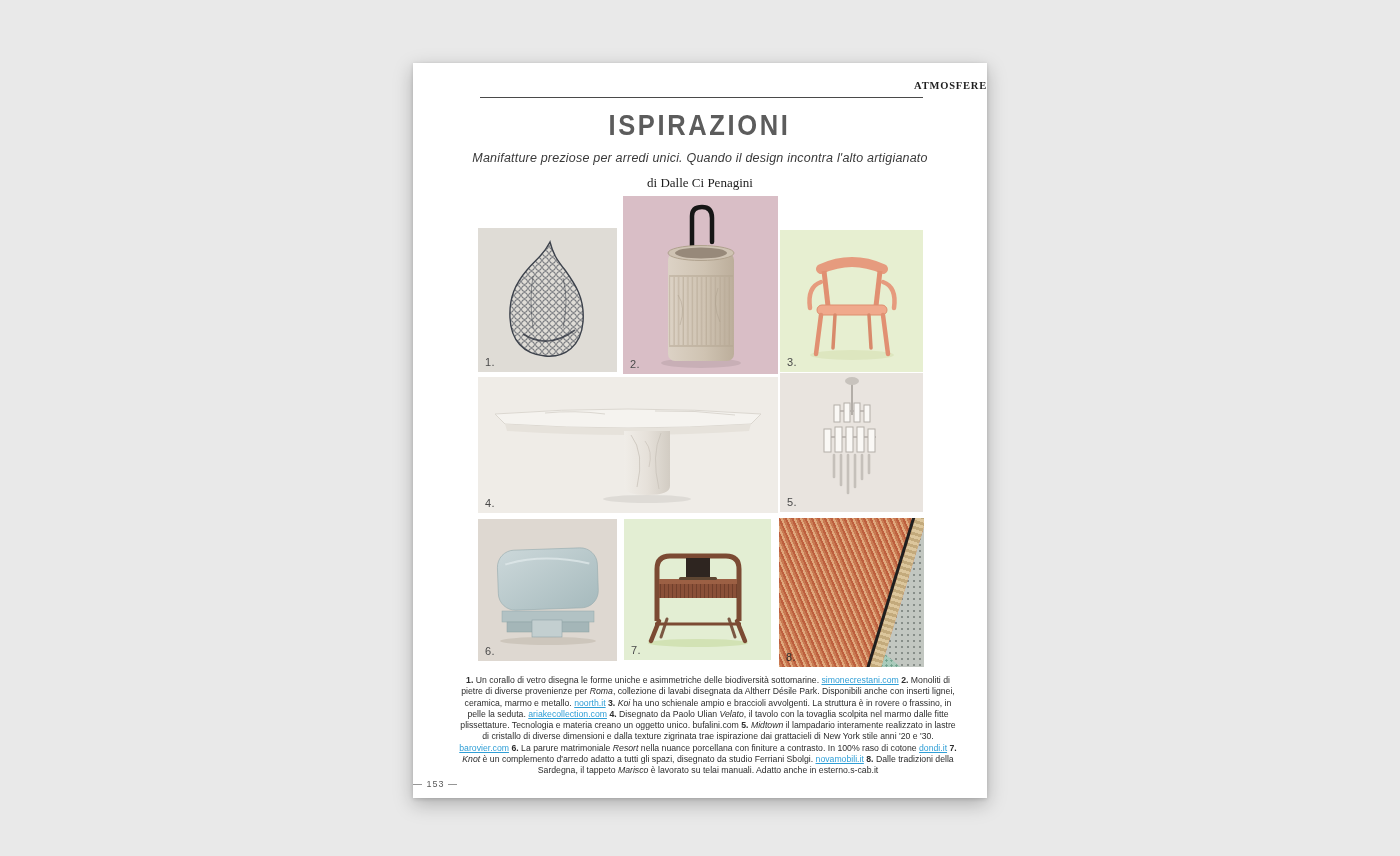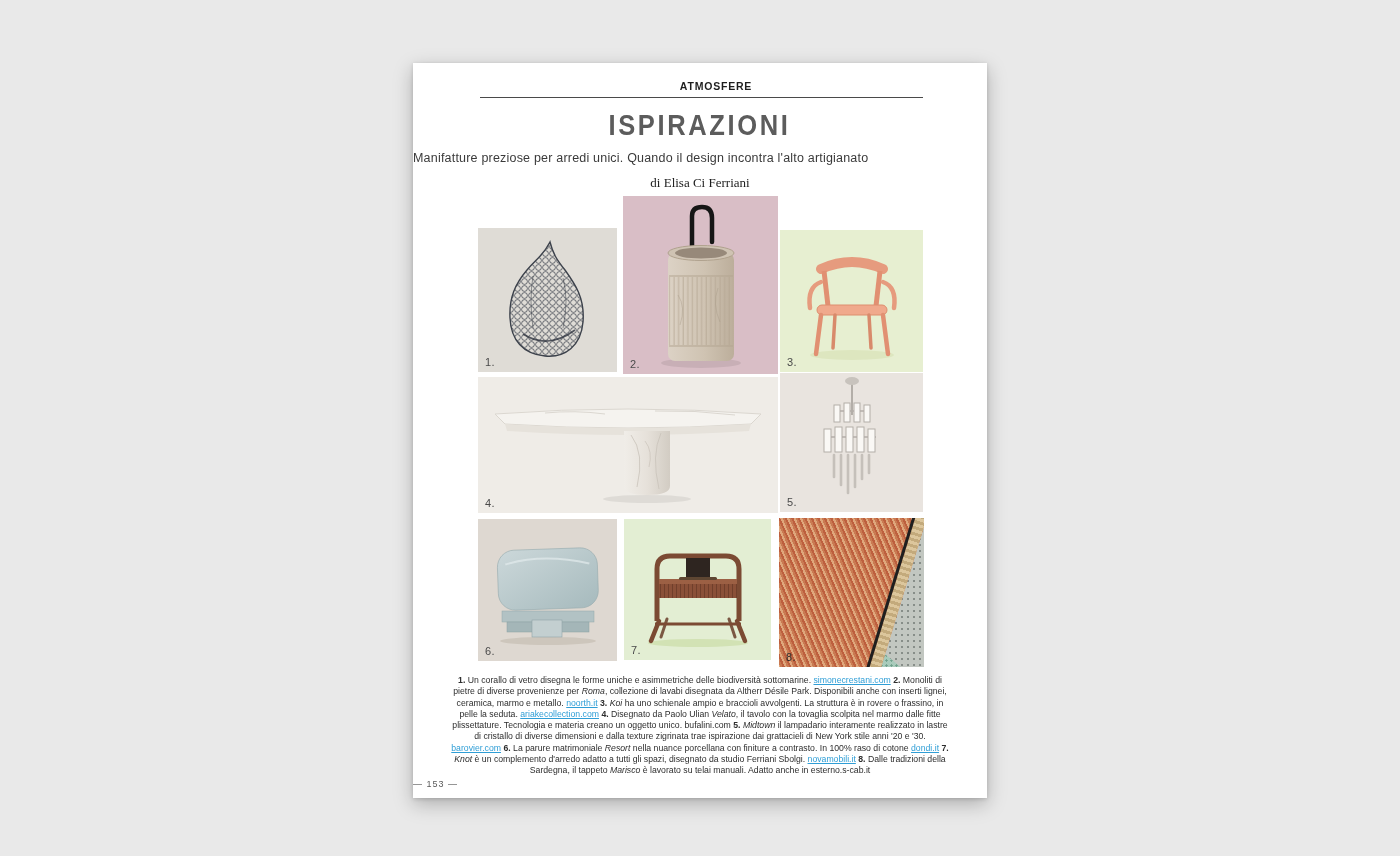--- a/index.html
+++ b/index.html
@@ -9,37 +9,37 @@
     font-family:"Liberation Sans", sans-serif;
     position:relative;
   }
   .sheet{
     position:absolute;left:413px;top:63px;width:574px;height:735px;
     background:#ffffff;
     box-shadow:0 6px 18px rgba(0,0,0,.25), 0 1px 4px rgba(0,0,0,.15);
   }
   
   .kicker{
-    position:absolute;top:17px;left:16px;width:100%;
-    text-align:center;font-size:10.5px;font-weight:bold;
-    letter-spacing:.8px;color:#1e1e1e;
+    position:absolute;top:17px;left:0;width:100%;
+    text-align:right;font-size:10.5px;font-weight:bold;
+    letter-spacing:.8px;color:#1e1e1e;font-family:Liberation Serif, serif;
   }
   .kicker-rule{
     position:absolute;top:34px;left:67px;width:443px;height:0;
     border-top:1px solid #4a4a4a;
   }
   .title{
     position:absolute;top:46px;left:0;width:100%;
     text-align:center;font-size:29px;font-weight:700;
     letter-spacing:3px;color:#5c5c5c;
   }
   .title span{display:inline-block;transform:scaleX(.88);}
   .subtitle{
     position:absolute;top:88px;left:0;width:100%;
-    text-align:left;font-size:12.5px;color:#3a3a3a;letter-spacing:.2px;
+    text-align:center;font-size:12.5px;color:#3a3a3a;letter-spacing:.2px;font-style:italic;
   }
   .byline{
     position:absolute;top:112px;left:0;width:100%;
     text-align:center;font-size:13px;color:#1c1c1c;
     font-family:"Liberation Serif", serif;
   }
   
   .tile{position:absolute;overflow:hidden;}
   .tile .num{
     position:absolute;left:7px;bottom:4px;
@@ -64,41 +64,41 @@
     clip-path:polygon(0 34%, 84% 100%, 0 100%);}
   .rug-orange{position:absolute;left:-48px;top:-42px;width:168px;height:240px;
     transform:rotate(17deg);
     background:repeating-linear-gradient(50deg,#bd5f3e 0 2px,#dfa77c 2px 4px,#c97a52 4px 6px);}
   .rug-orange .binding{position:absolute;right:0;top:0;bottom:0;width:11px;
     background:repeating-linear-gradient(0deg,#dcc69c 0 3px,#c3aa7c 3px 6px);
     border-left:3px solid #1f1f1f;}
   .t8 .num{color:#2b2b2b;}
   
   .caption{
-    position:absolute;top:612px;left:36px;width:502px;
+    position:absolute;top:612px;left:44px;width:502px;
     text-align:center;font-size:8.7px;line-height:11.3px;color:#2d2d2d;
   }
   .caption .bold{font-weight:bold;}
   .caption .italic{font-style:italic;}
   .caption .link{color:#2f9ed6;text-decoration:underline;}
   .folio{
     position:absolute;top:716px;left:0;width:100%;
     text-align:left;font-size:9px;color:#5a5a5a;letter-spacing:1px;
   }
 </style>
 </head>
 <body>
 
 <div class="sheet">
 
   <div class="kicker">ATMOSFERE</div>
   <div class="kicker-rule"></div>
   <div class="title"><span>ISPIRAZIONI</span></div>
   <div class="subtitle">Manifatture preziose per arredi unici. Quando il design incontra l'alto artigianato</div>
-  <div class="byline">di Elisa Ci Ferriani</div>
+  <div class="byline">di Dalle Ci Penagini</div>
 
   <div class="tile t1" style="background-color: rgb(223, 220, 214);">
     <svg width="110" height="130" viewBox="0 0 110 130" style="top:8px;">
       <defs>
         <pattern id="mesh" width="7" height="7" patternUnits="userSpaceOnUse">
           <circle cx="3.5" cy="3.5" r="2.9" fill="none" stroke="#333a45" stroke-width="0.75"></circle>
         </pattern>
       </defs>
       <path d="M57,6 C50,20 44,22 34,34 C22,48 16,62 17,82 C18,104 30,118 52,120 C72,122 88,110 90,86 C92,62 82,48 72,34 C64,24 60,18 57,6 Z" fill="url(#mesh)" stroke="#2f3540" stroke-width="1.4" opacity=".92"></path>
       <path d="M30,98 Q55,114 82,94" fill="none" stroke="#2f3540" stroke-width="1.6" opacity=".8"></path>

